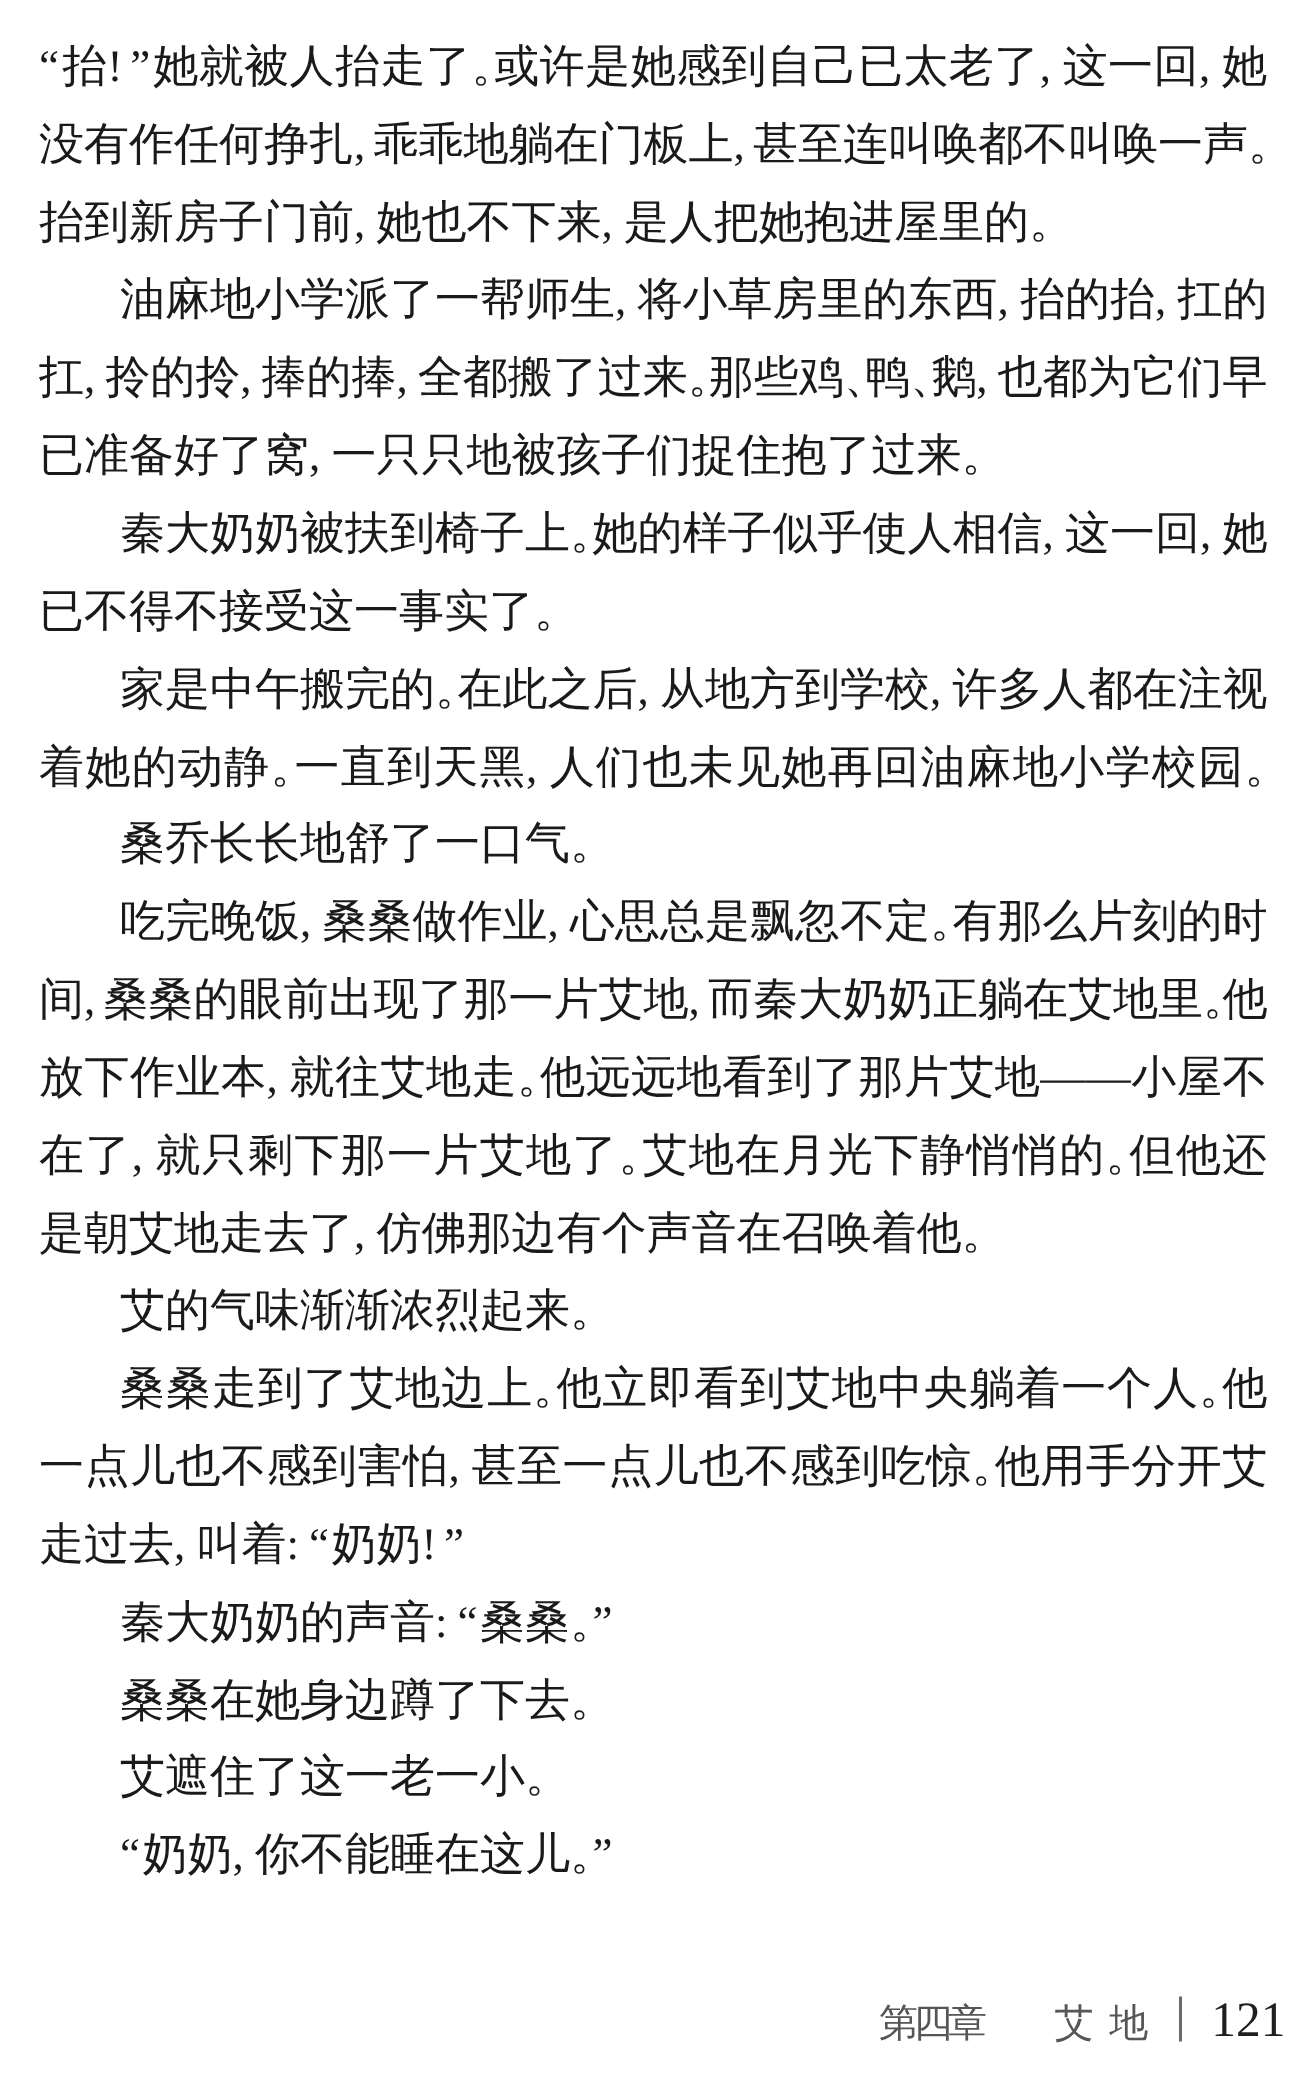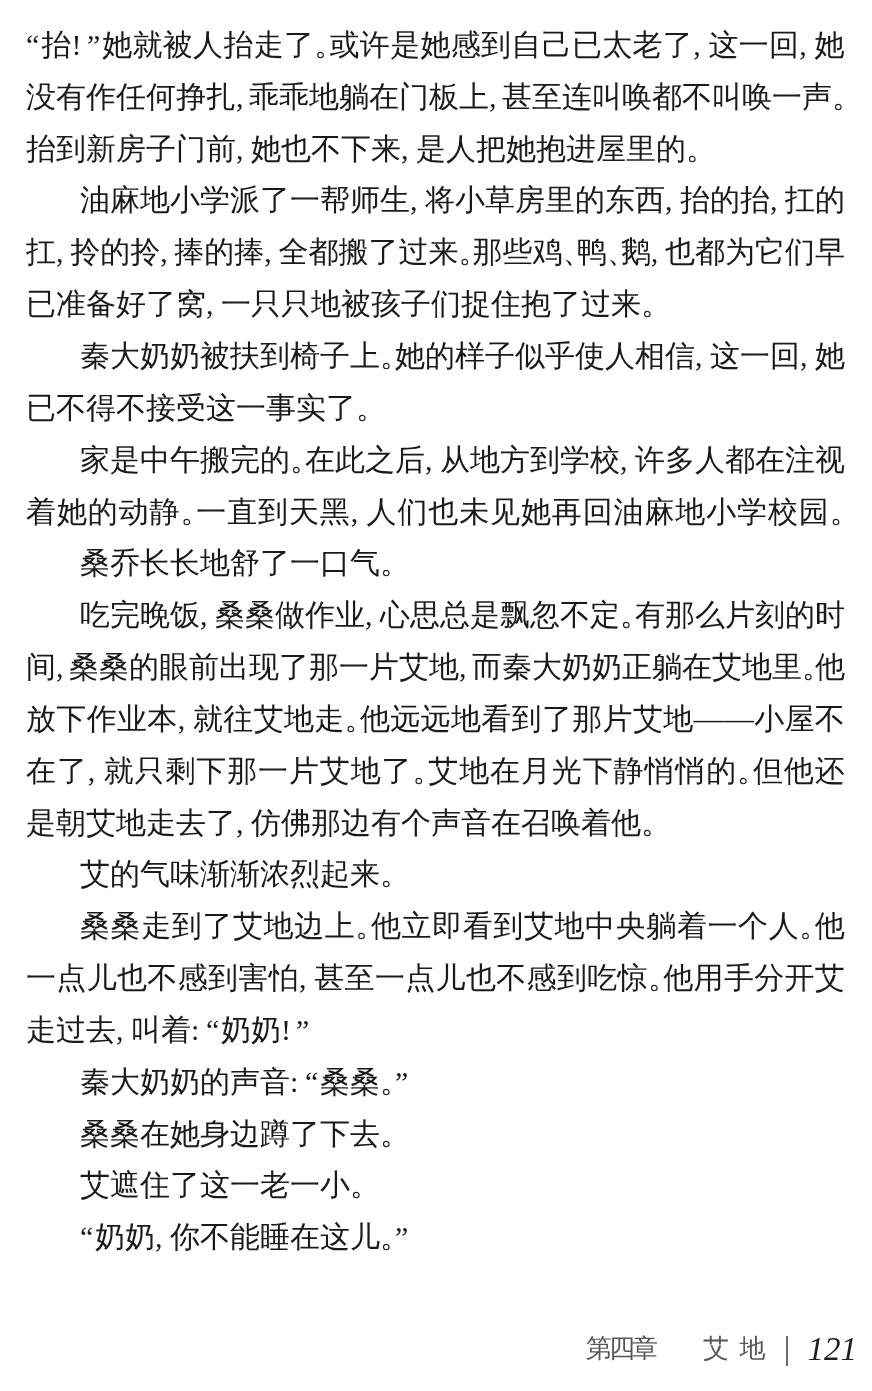--- a/index.html
+++ b/index.html
@@ -42,42 +42,41 @@
     flex: 0 1 auto;
     width: 0.5em;
     min-width: 0.3em;
     overflow: visible;
   }
   .footer {
     position: absolute;
     top: 1331px;
     right: 15px;
     display: flex;
-    align-items: flex-end;
+    align-items: flex-start;
     font-size: 26px;
     color: var(--footer-ink, #565656);
   }
   .footer .chapter {
     letter-spacing: -3px;
     margin-right: 16px;
   }
   .footer .section {
     letter-spacing: 2px;
     margin-right: 18px;
     margin-left: 32px;
   }
   .footer .divider {
     width: 2px;
     height: 30px;
     background: #6a6a6a;
     margin-right: 20px;
   }
   .footer .pageno {
     font-family: "Liberation Serif", serif;
-    font-style: italic;
     font-size: 33px;
     color: var(--pageno-ink, #1f1f1f);
     line-height: 1;
   }
 </style>
 </head>
 <body>
 
 <div class="page">
 

